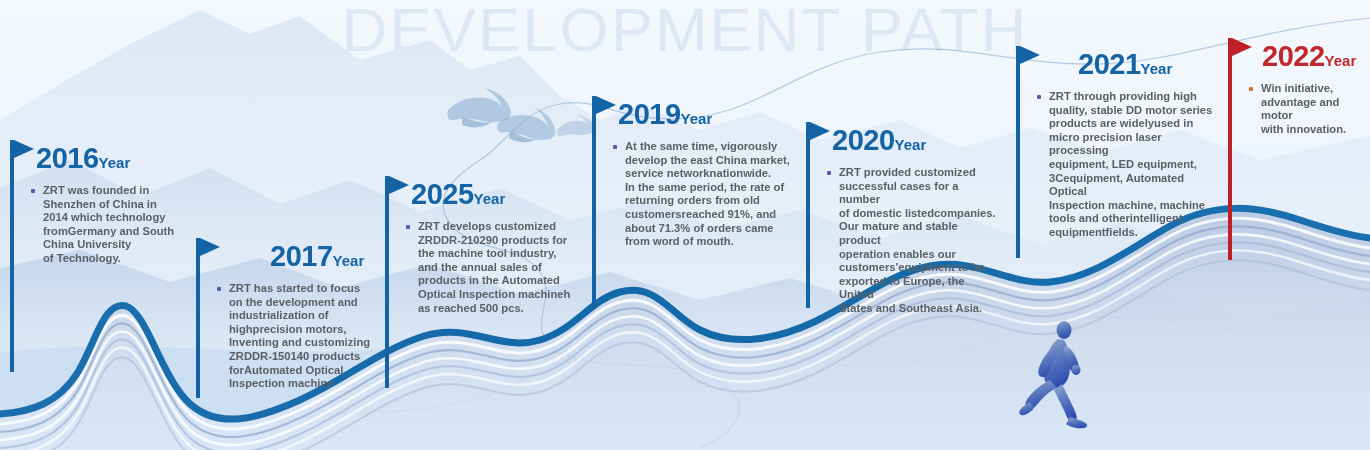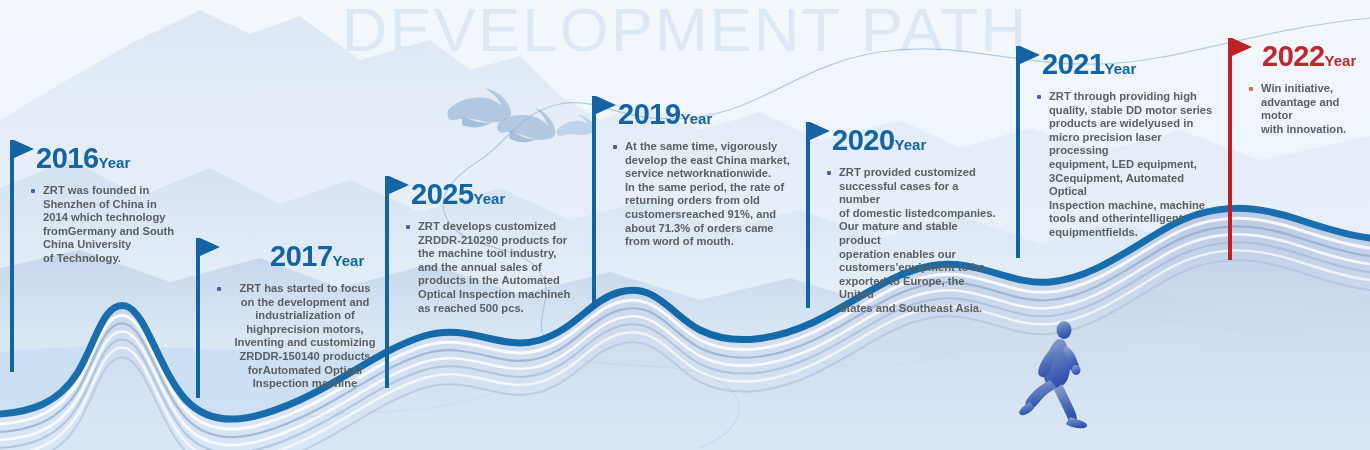--- a/index.html
+++ b/index.html
@@ -182,21 +182,21 @@
 fromGermany and South
 China University
 of Technology.</span>
           </div>
         </div>
       </div>
       <div class="milestone" style="left: 196px; top: 238px; width: 185px;">
         <div class="pole" style="height: 160px; background: rgb(20, 100, 165);"></div>
         <div class="flag" style="border-width: 9px 0px 9px 20px; border-color: transparent transparent transparent rgb(20, 100, 165);"></div>
         <div class="year-line"><span class="year-num" style="color: rgb(20, 100, 165); margin-left: 48px;">2017</span><span class="year-suffix" style="color: rgb(20, 100, 165);">Year</span></div>
-        <div class="bullets" style="width: 165px; text-align: center;">
+        <div class="bullets" style="width: 165px;">
           <div class="bullet b-blue">
             <span class="txt">ZRT has started to focus
 on the development and
 industrialization of
 highprecision motors,
 Inventing and customizing
 ZRDDR-150140 products
 forAutomated Optical
 Inspection machine</span>
           </div>
@@ -248,21 +248,21 @@
 operation enables our
 customers'equipment to be
 exported to Europe, the United
 States and Southeast Asia.</span>
           </div>
         </div>
       </div>
       <div class="milestone" style="left: 1016px; top: 46px; width: 200px;">
         <div class="pole" style="height: 212px; background: rgb(20, 100, 165);"></div>
         <div class="flag" style="border-width: 9px 0px 9px 20px; border-color: transparent transparent transparent rgb(20, 100, 165);"></div>
-        <div class="year-line"><span class="year-num" style="color: rgb(20, 100, 165);">2021</span><span class="year-suffix" style="color: rgb(20, 100, 165);">Year</span></div>
+        <div class="year-line"><span class="year-num" style="color: rgb(20, 100, 165); margin-left: 36px;">2021</span><span class="year-suffix" style="color: rgb(20, 100, 165);">Year</span></div>
         <div class="bullets" style="width: 180px;">
           <div class="bullet b-blue">
             <span class="txt">ZRT through providing high
 quality, stable DD motor series
 products are widelyused in
 micro precision laser processing
 equipment, LED equipment,
 3Cequipment, Automated Optical
 Inspection machine, machine
 tools and otherintelligent

